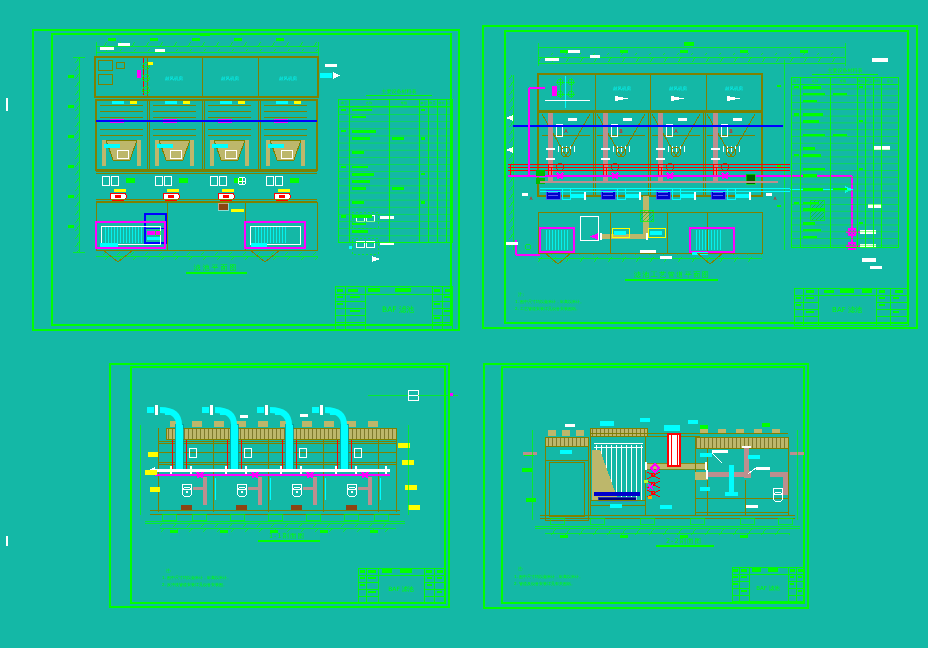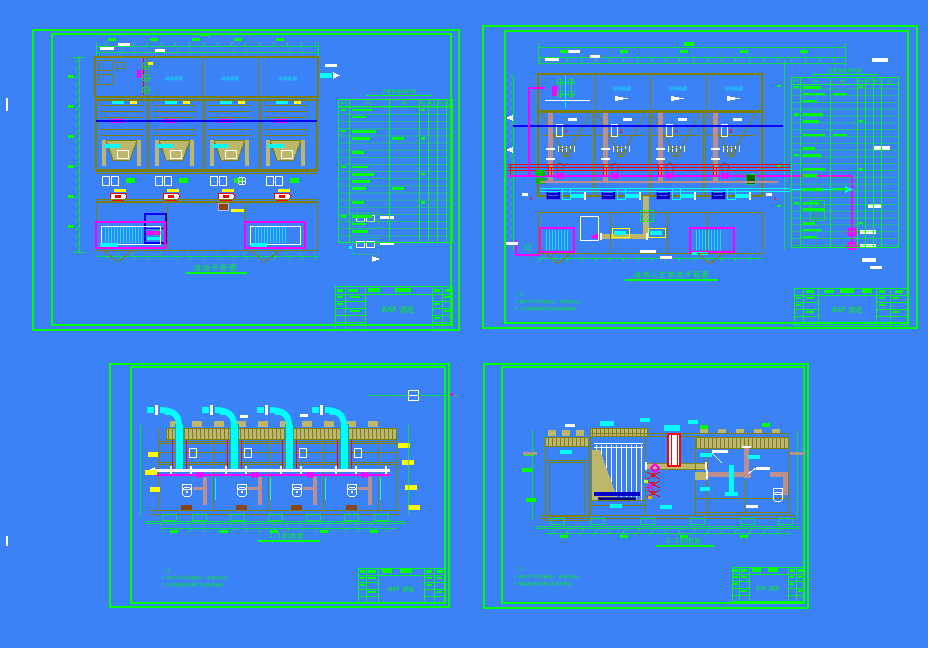--- a/index.html
+++ b/index.html
@@ -1,16 +1,16 @@
 <!DOCTYPE html>
 <html><head>
 <meta charset="utf-8">
 <style>
   html,body{margin:0;padding:0;background:#000;}
-  #canvas{position:relative;width:928px;height:648px;background:#3b82f6;overflow:hidden;}
+  #canvas{position:relative;width:928px;height:648px;background:#14b8a6;overflow:hidden;}
   svg{position:absolute;left:0;top:0;}
   svg{shape-rendering:crispEdges;}
   text{font-family:"DejaVu Sans",sans-serif;shape-rendering:auto;}
   .fr{fill:none;stroke:#00FF00;stroke-width:1.2}
   .fi{fill:none;stroke:#00FF00;stroke-width:1.6}
   .w2{fill:none;stroke:#808000;stroke-width:2.2}
   .w1{fill:none;stroke:#808000;stroke-width:1}
   .gl{stroke:#00FF00;stroke-width:0.7;fill:none}
   .tb{fill:none;stroke:#00FF00;stroke-width:0.9}
   .gb{fill:#00FF00}.wb{fill:#FFFFFF}.cb{fill:#00FFFF}.mb{fill:#FF00FF}.yb{fill:#FFFF00}.kb{fill:#BDB76B}

